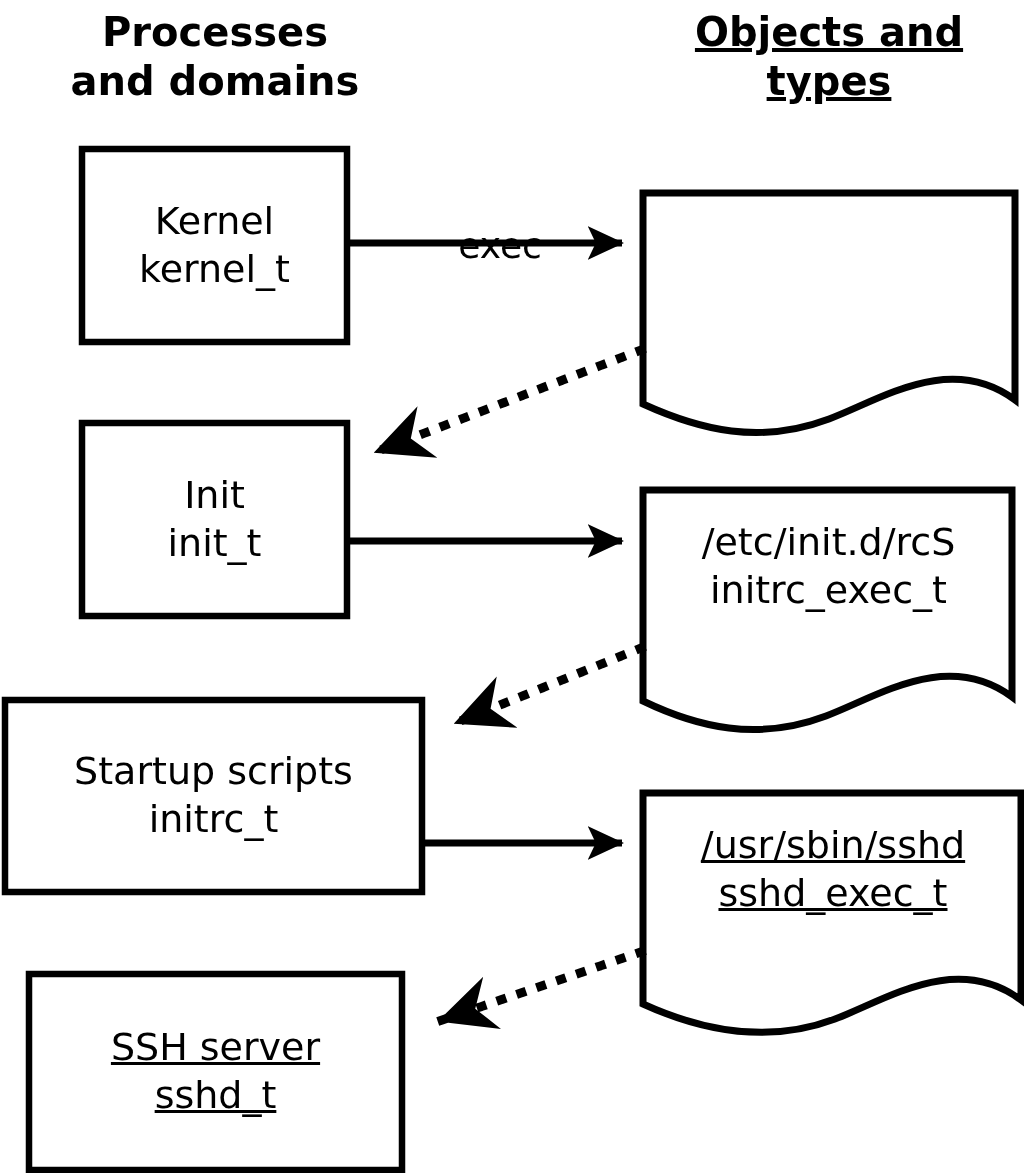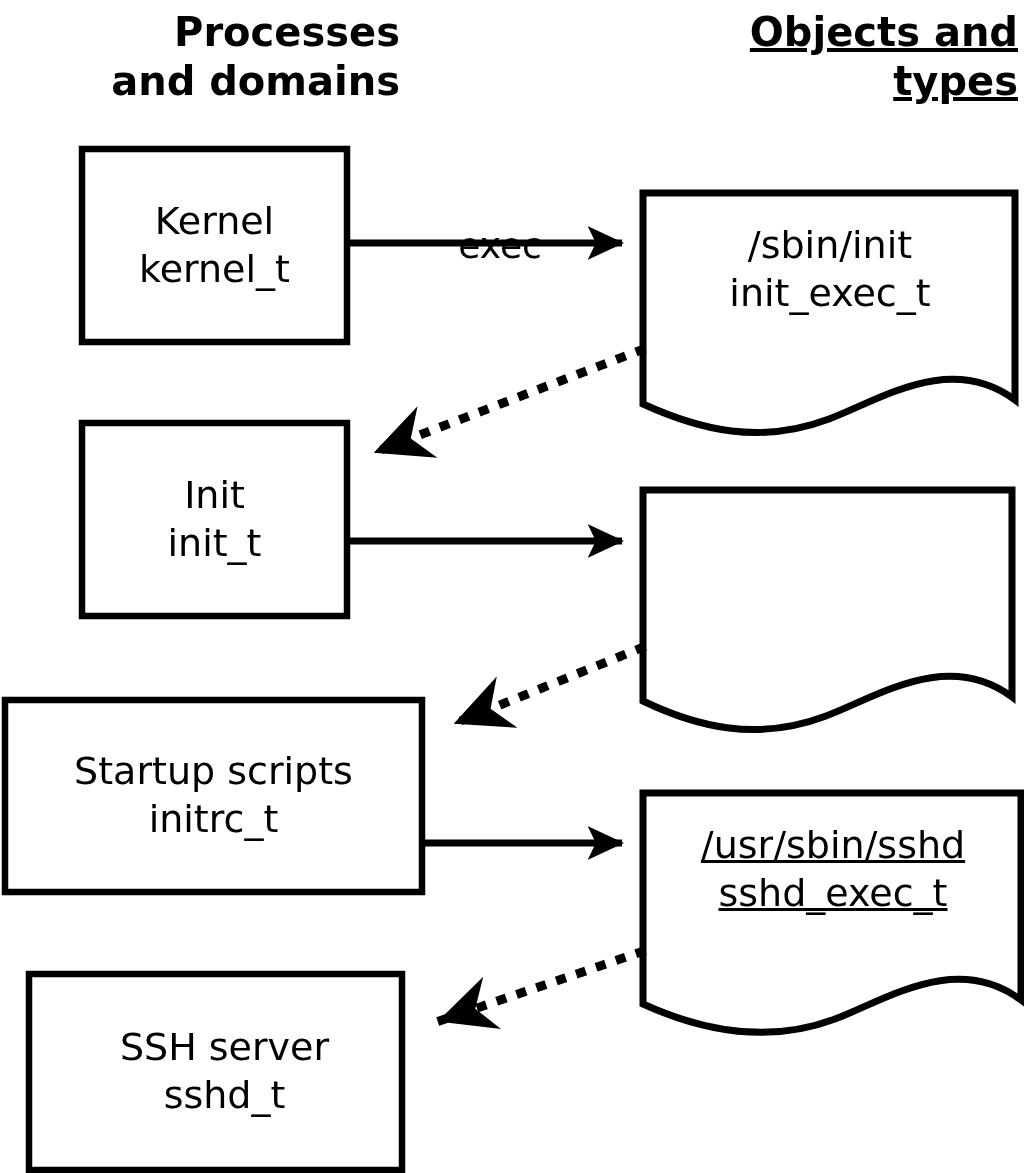--- a/index.html
+++ b/index.html
@@ -21,21 +21,21 @@
     height: 1173px;
   }
   svg.layer {
     position: absolute;
     left: 0; top: 0;
     width: 1024px;
     height: 1173px;
   }
   .col-header {
     position: absolute;
-    text-align: right;
+    text-align: center;
     font-weight: bold;
     font-size: 40px;
     line-height: 1.22;
     color: #000000;
     white-space: pre-line;
   }
   #header-left  { left: 30px;  top: 8px;  width: 370px; }
   #header-right { left: 640px; top: 8px;  width: 378px; text-decoration: underline; }
 
   .node-label {
@@ -115,25 +115,25 @@
 
   <div class="node-label" style="left:82px; top:149px; width:265px; height:193px;">Kernel
 kernel_t</div>
 
   <div class="node-label" style="left:5px; top:700px; width:417px; height:192px;">Startup scripts
 initrc_t</div>
 
   <div class="node-label" style="left:82px; top:423px; width:265px; height:193px;">Init
 init_t</div>
 
-  <div class="node-label" style="left:38px; top:974px; width:373px; height:196px;">SSH server
+  <div class="node-label" style="left:29px; top:974px; width:373px; height:196px;text-decoration:underline;">SSH server
 sshd_t</div>
 
-  <div class="node-label" style="left:645px; top:195px; width:370px; height:150px;">/sbin/init
-init_exec_t</div>
 
+  <div class="node-label" style="left:645px; top:492px; width:367px; height:150px;">/etc/init.d/rcS
+initrc_exec_t</div>
 
   <div class="node-label" style="left:645px; top:795px; width:376px; height:150px;text-decoration:underline;">/usr/sbin/sshd
 sshd_exec_t</div>
 
   <div class="edge-label" style="left:440px; top:182px; width:120px;margin-top:43px;">exec</div>
 
 </div>
 
 </body></html>

